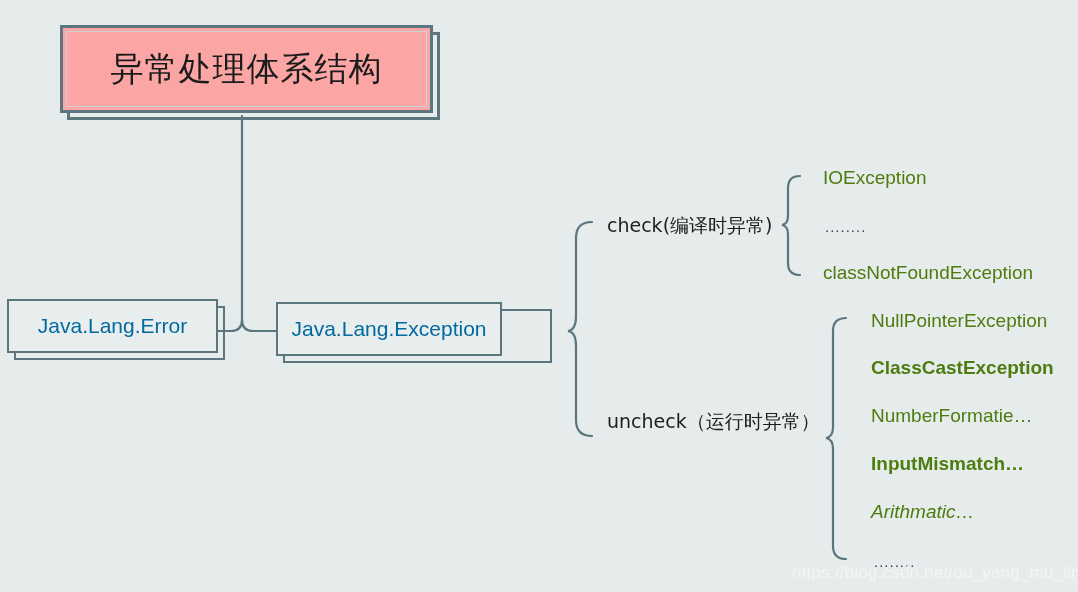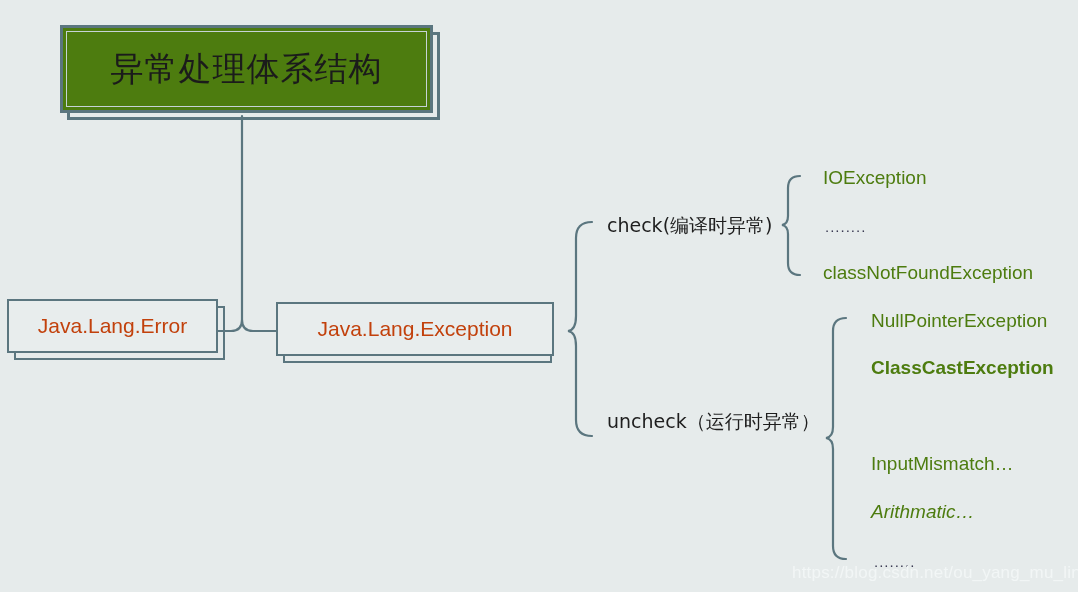--- a/index.html
+++ b/index.html
@@ -28,21 +28,21 @@
     pointer-events: none;
   }
   
   .title-node {
     position: absolute;
     left: 60px;
     top: 25px;
     width: 373px;
     height: 88px;
     box-sizing: border-box;
-    background: #4d7c0f;
+    background: #fca5a5;
     border: 3px solid #5b767f;
     display: flex;
     align-items: center;
     justify-content: center;
   }
   .title-node .inner-line {
     position: absolute;
     left: 3px;
     top: 3px;
     right: 3px;
@@ -79,26 +79,26 @@
     justify-content: center;
   }
   .node-shadow {
     position: absolute;
     box-sizing: border-box;
     border: 2px solid #5b767f;
     background: transparent;
   }
   .node-text {
     font-size: 21px;
-    color: #c2410c;
+    color: #0369a1;
     white-space: nowrap;
   }
   #node-error       { left: 7px;   top: 299px; width: 211px; height: 54px; }
   #node-error-sh    { left: 14px;  top: 306px; width: 211px; height: 54px; }
-  #node-exception   { left: 276px; top: 302px; width: 278px; height: 54px; }
+  #node-exception   { left: 276px; top: 302px; width: 226px; height: 54px; }
   #node-exception-sh{ left: 283px; top: 309px; width: 269px; height: 54px; }
 
   
   .label {
     position: absolute;
     font-size: 19px;
     color: #1e1e1e;
     white-space: nowrap;
     line-height: 1;
   }
@@ -183,19 +183,20 @@
 
   <div class="label cjk" style="left:607px; top:216px;">check(编译时异常)</div>
   <div class="label cjk" style="left:607px; top:412px;">uncheck（运行时异常）</div>
 
   <div class="leaf" style="left:823px; top:168px;">IOException</div>
   <div class="leaf small-dots" style="left:825px; top:219px;">........</div>
   <div class="leaf" style="left:871px; top:311px;">NullPointerException</div>
 
   <div class="leaf" style="left:823px; top:263px;">classNotFoundException</div>
   <div class="leaf" style="left:871px; top:358px;font-weight:bold;">ClassCastException</div>
-  <div class="leaf" style="left:871px; top:454px;">InputMismatch…</div>
+  <div class="leaf" style="left:871px; top:406px;">NumberFormatie…</div>
+  <div class="leaf" style="left:871px; top:454px;font-weight:bold;">InputMismatch…</div>
   <div class="leaf" style="left:871px; top:502px;font-style:italic;">Arithmatic…</div>
   <div class="leaf small-dots" style="left:874px; top:554px;">........</div>
 
   <div class="watermark">https://blog.csdn.net/ou_yang_mu_ling</div>
 
 </div>
 
 </body></html>

